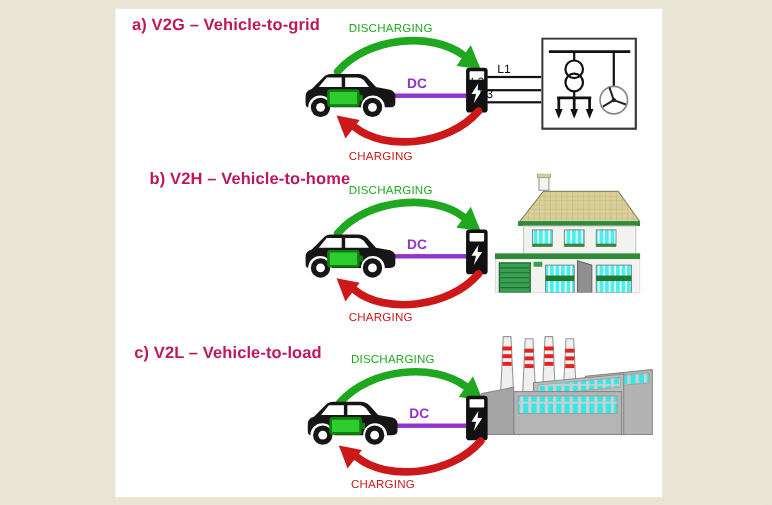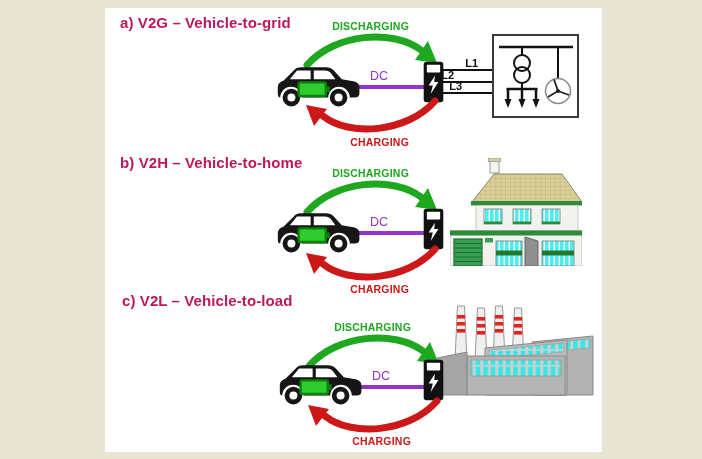--- a/index.html
+++ b/index.html
@@ -4,26 +4,26 @@
 <style>
   html,body{margin:0;padding:0}
   body{
     width:702px;height:459px;position:relative;overflow:hidden;
     background:#e9e5d4;
     font-family:"Liberation Sans", sans-serif;
   }
   .panel-bg{position:absolute;left:105px;top:8px;width:497px;height:444px;background:#ffffff}
   .abs{position:absolute}
   .title{font-weight:bold;font-size:15px;color:#be185d;white-space:nowrap;letter-spacing:.1px}
-  .flow{font-weight:bold;font-size:10.5px;letter-spacing:.2px;width:92px;text-align:right;white-space:nowrap}
+  .flow{font-weight:normal;font-size:10.5px;letter-spacing:.2px;width:92px;text-align:left;white-space:nowrap}
   .flow.g{color:#1fa81f}
   .flow.r{color:#cc1818}
-  .dc{color:#9333cc;font-weight:normal;font-size:12.5px}
+  .dc{color:#9333cc;font-weight:bold;font-size:12.5px}
   .dcline{height:4px;background:#9333cc}
-  .phase{font-weight:bold;font-size:11px;line-height:12px;color:#111;width:26px;text-align:right}
+  .phase{font-weight:normal;font-size:11px;line-height:12px;color:#111;width:26px;text-align:left}
   .pline{height:2px;background:#111}
   svg{display:block}
 </style>
 </head>
 <body>
 
 <div class="panel-bg"></div>
 
 <div>
   <div class="abs title" style="left:120px;top:14px">a) V2G – Vehicle-to-grid</div>
@@ -93,21 +93,21 @@
   </svg>
 
   <svg class="abs" style="left:301px;top:97px" width="140" height="40" viewBox="0 0 140 40">
     <path d="M134,4 C106,36 48,40 22,19" fill="none" stroke="#cc1818" stroke-width="7" stroke-linecap="round"></path>
     <polygon points="5,8 26,12 13,29" fill="#cc1818"></polygon>
   </svg>
   <div class="abs flow r" style="left:317px;top:136px">CHARGING</div>
 </div>
 
 <div>
-  <div class="abs title" style="left:120px;top:154px">b) V2H – Vehicle-to-home</div>
+  <div class="abs title" style="left:136px;top:154px">b) V2H – Vehicle-to-home</div>
   <div class="abs flow g" style="left:317px;top:167px">DISCHARGING</div>
 
   <svg class="abs" style="left:301px;top:176px" width="138" height="40" viewBox="0 0 138 40">
     <path d="M6,36 C34,4 92,0 120,21" fill="none" stroke="#1fa81f" stroke-width="7" stroke-linecap="round"></path>
     <polygon points="136,34 114,31 127,12" fill="#1fa81f"></polygon>
   </svg>
 
   <div class="abs dc" style="left:370px;top:215px">DC</div>
   <div class="abs dcline" style="left:358px;top:231px;width:66px"></div>
 
@@ -174,21 +174,21 @@
   </svg>
 
   <svg class="abs" style="left:301px;top:245px" width="140" height="40" viewBox="0 0 140 40">
     <path d="M134,4 C106,36 48,40 22,19" fill="none" stroke="#cc1818" stroke-width="7" stroke-linecap="round"></path>
     <polygon points="5,8 26,12 13,29" fill="#cc1818"></polygon>
   </svg>
   <div class="abs flow r" style="left:317px;top:283px">CHARGING</div>
 </div>
 
 <div>
-  <div class="abs title" style="left:122px;top:292px">c) V2L – Vehicle-to-load</div>
+  <div class="abs title" style="left:122px;top:312px">c) V2L – Vehicle-to-load</div>
   <div class="abs flow g" style="left:319px;top:321px">DISCHARGING</div>
 
   <svg class="abs" style="left:303px;top:330px" width="138" height="40" viewBox="0 0 138 40">
     <path d="M6,36 C34,4 92,0 120,21" fill="none" stroke="#1fa81f" stroke-width="7" stroke-linecap="round"></path>
     <polygon points="136,34 114,31 127,12" fill="#1fa81f"></polygon>
   </svg>
 
   <div class="abs dc" style="left:372px;top:369px">DC</div>
   <div class="abs dcline" style="left:360px;top:385px;width:64px"></div>
 

